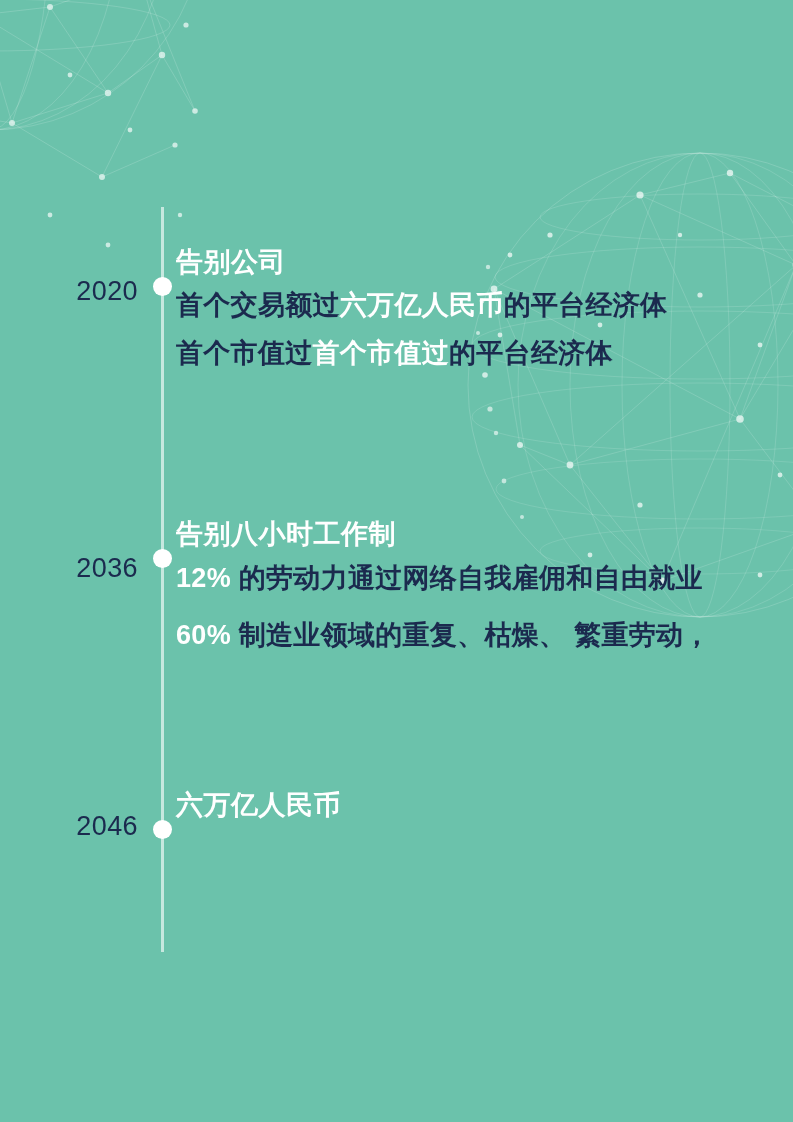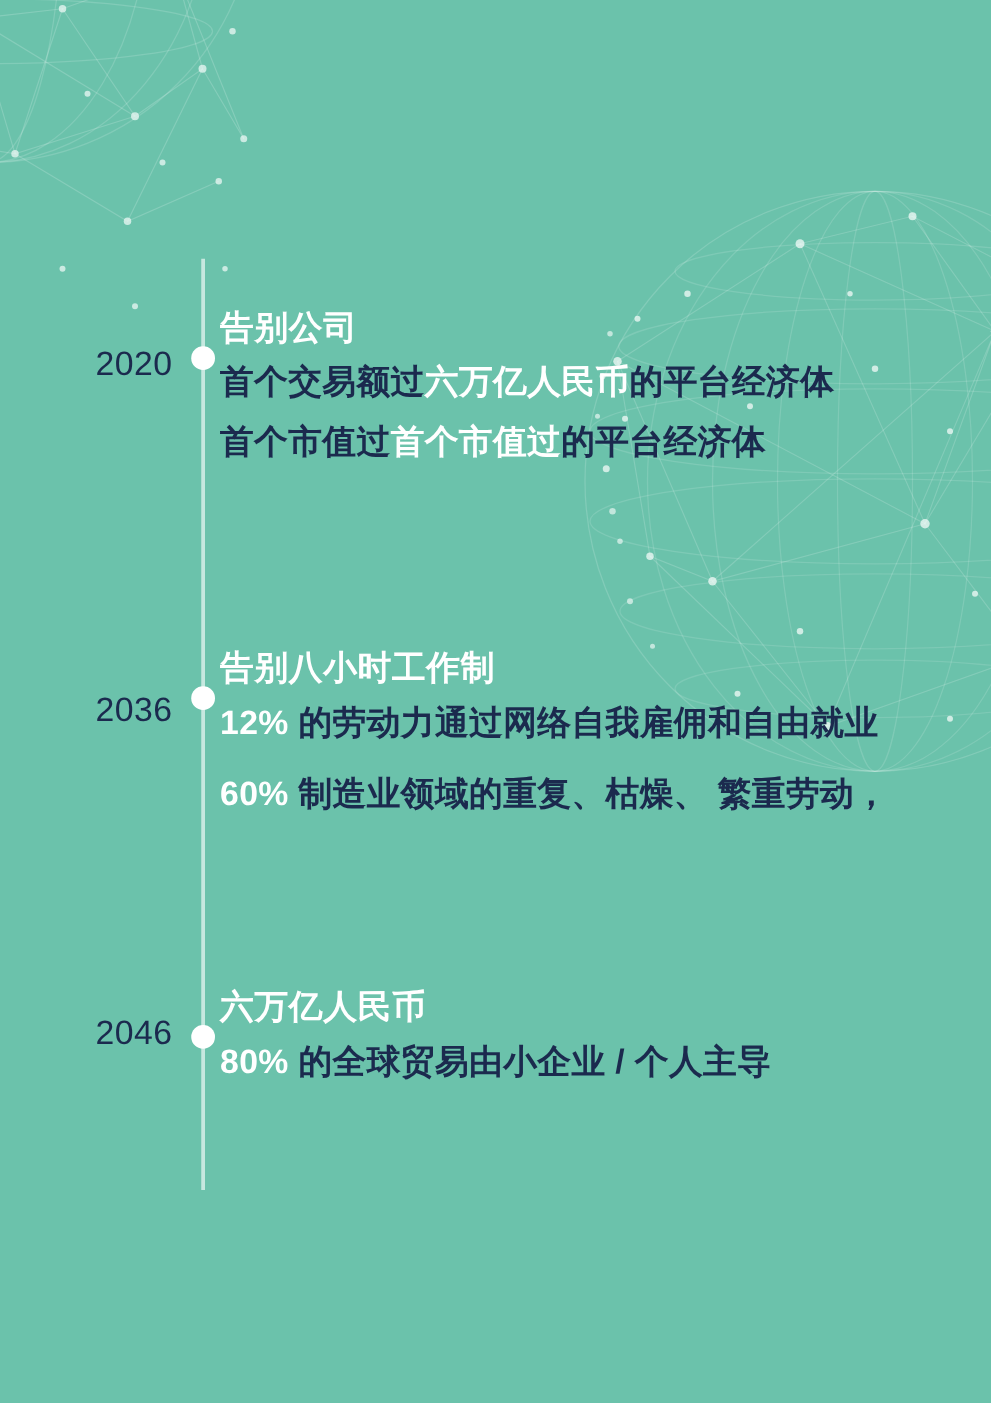--- a/index.html
+++ b/index.html
@@ -270,19 +270,16 @@
         <span class="hl">60%</span><span class="nm"> 制造业领域的重复、枯燥、 繁重劳动，</span><br>
       </div>
     </div>
   </div>
 
   <div class="tl-entry e3" style="top:790px;">
     <div class="tl-year" style="top:23px;">2046</div>
     <div class="tl-dot" style="top:30px;"></div>
     <div class="tl-body">
       <div class="tl-heading">六万亿人民币</div>
-      <div class="tl-line l1">
-        <span class="hl">80%</span><span class="nm"> 的全球贸易由小企业 / 个人主导</span>
-      </div>
     </div>
   </div>
 
 </div>
 
 </body></html>

